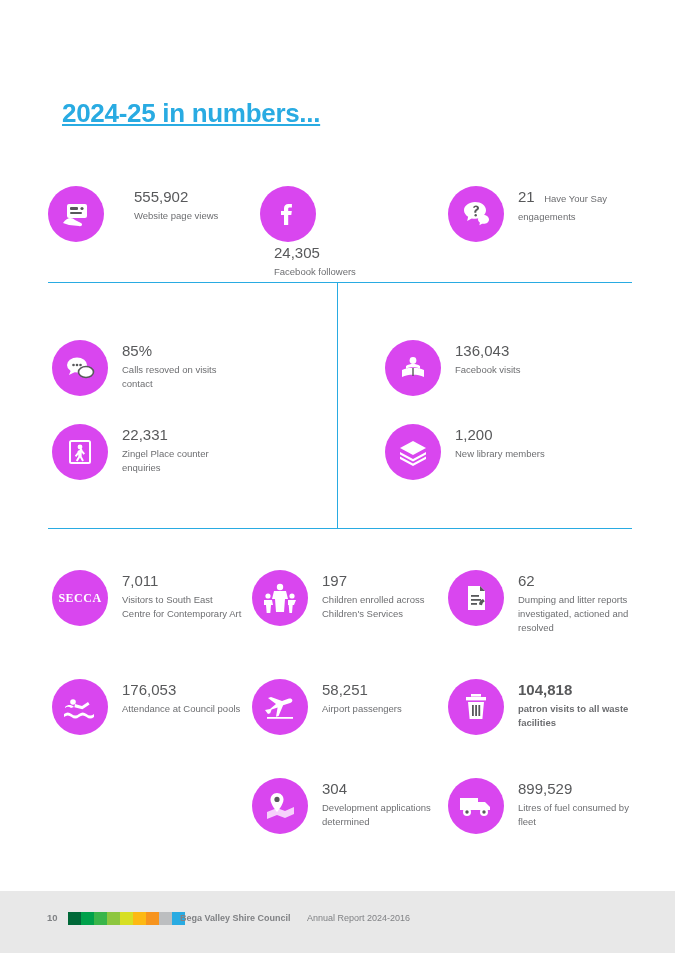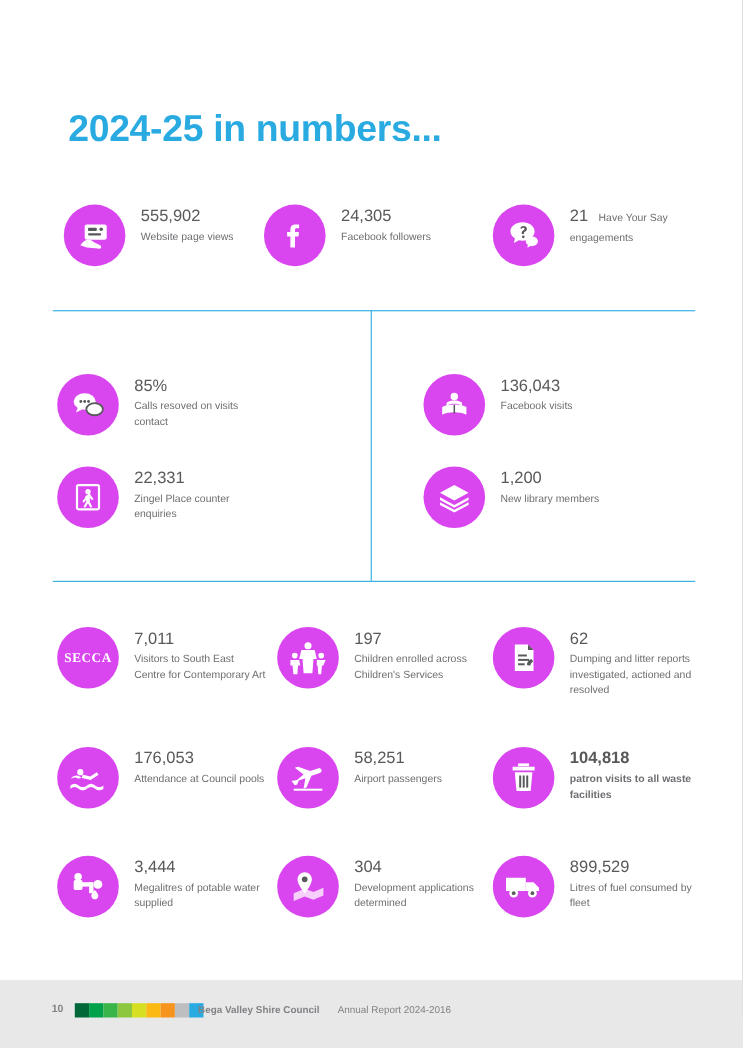--- a/index.html
+++ b/index.html
@@ -15,24 +15,25 @@
     margin: 0 auto;
     overflow: hidden;
     font-family: "Liberation Sans", sans-serif;
     color: #58595b;
   }
 
   .title {
     position: absolute;
     left: 62px;
     top: 98px;
-    font-size: 34px;
+    font-size: 26px;
     font-weight: bold;
     color: #29abe2;
     letter-spacing: -0.3px;
+    text-decoration: underline;
   }
 
   
   .stat {
     position: absolute;
     display: flex;
     align-items: flex-start;
   }
   .badge {
     width: 56px;
@@ -137,37 +138,37 @@
     font-family: "Liberation Serif", serif;
   }
 </style>
 </head>
 <body>
 
 <div class="page">
 
   <div class="title">2024-25 in numbers...</div>
 
-  <div class="stat" style="left:58px; top:186px;">
+  <div class="stat" style="left:48px; top:186px;gap:16px;">
     <div class="badge">
       <svg width="34" height="34" viewBox="0 0 34 34" fill="none">
         <rect x="8" y="7" width="20" height="14" rx="2" fill="#ffffff"></rect>
         <rect x="11" y="10" width="8" height="3" rx="1" fill="#58595b"></rect>
         <rect x="11" y="15" width="12" height="2" rx="1" fill="#58595b"></rect>
         <circle cx="23" cy="11.5" r="1.6" fill="#58595b"></circle>
         <path d="M4 26 C8 20, 13 20, 16 23 L22 26 C24 27, 23 30, 20 29 L10 28" fill="#ffffff"></path>
       </svg>
     </div>
     <div class="stat-text">
       <div class="stat-number">555,902</div>
       <div class="stat-label">Website page views</div>
     </div>
   </div>
 
-  <div class="stat" style="left:240px; top:186px;">
+  <div class="stat" style="left:260px; top:186px;flex-direction:column;">
     <div class="badge">
       <svg width="34" height="34" viewBox="0 0 34 34">
         <path d="M20.5 7h-3.2c-2.6 0-4.3 1.7-4.3 4.4V14H10v4h3v10h4.2V18h3.1l.5-4h-3.6v-2.1c0-1 .3-1.5 1.5-1.5h2.2V7z" fill="#ffffff"></path>
       </svg>
     </div>
     <div class="stat-text">
       <div class="stat-number">24,305</div>
       <div class="stat-label">Facebook followers</div>
     </div>
   </div>
@@ -333,36 +334,20 @@
         <rect x="15.2" y="14" width="1.8" height="11" fill="#58595b"></rect>
         <rect x="18.4" y="14" width="1.8" height="11" fill="#58595b"></rect>
       </svg>
     </div>
     <div class="stat-text">
       <div class="stat-number">104,818</div>
       <div class="stat-label">patron visits to all waste facilities</div>
     </div>
   </div>
 
-  <div class="stat" style="left:52px; top:778px;">
-    <div class="badge">
-      <svg width="34" height="32" viewBox="0 0 34 32">
-        <rect x="4" y="10" width="8" height="9" rx="1.5" fill="#ffffff"></rect>
-        <circle cx="8" cy="7" r="3.4" fill="#ffffff"></circle>
-        <rect x="11" y="12" width="10" height="4" fill="#ffffff"></rect>
-        <rect x="18" y="12" width="4" height="10" fill="#ffffff"></rect>
-        <circle cx="26" cy="14" r="4" fill="#ffffff"></circle>
-        <path d="M20 24c0 2 1.4 3.6 3.2 3.6S26.4 26 26.4 24c0-1.6-3.2-5-3.2-5s-3.2 3.4-3.2 5z" fill="#ffffff"></path>
-      </svg>
-    </div>
-    <div class="stat-text">
-      <div class="stat-number">3,444</div>
-      <div class="stat-label">Megalitres of potable water supplied</div>
-    </div>
-  </div>
 
   <div class="stat" style="left:252px; top:778px;">
     <div class="badge">
       <svg width="34" height="32" viewBox="0 0 34 32">
         <path d="M4 22l10-4 8 3 9-4v7l-9 4-8-3-10 4z" fill="#ffffff" opacity="0.75"></path>
         <path d="M14 3c-3.6 0-6.5 2.9-6.5 6.5C7.5 14.5 14 22 14 22s6.5-7.5 6.5-12.5C20.5 5.9 17.6 3 14 3z" fill="#ffffff"></path>
         <circle cx="14" cy="9.4" r="2.6" fill="#58595b"></circle>
       </svg>
     </div>
     <div class="stat-text">

